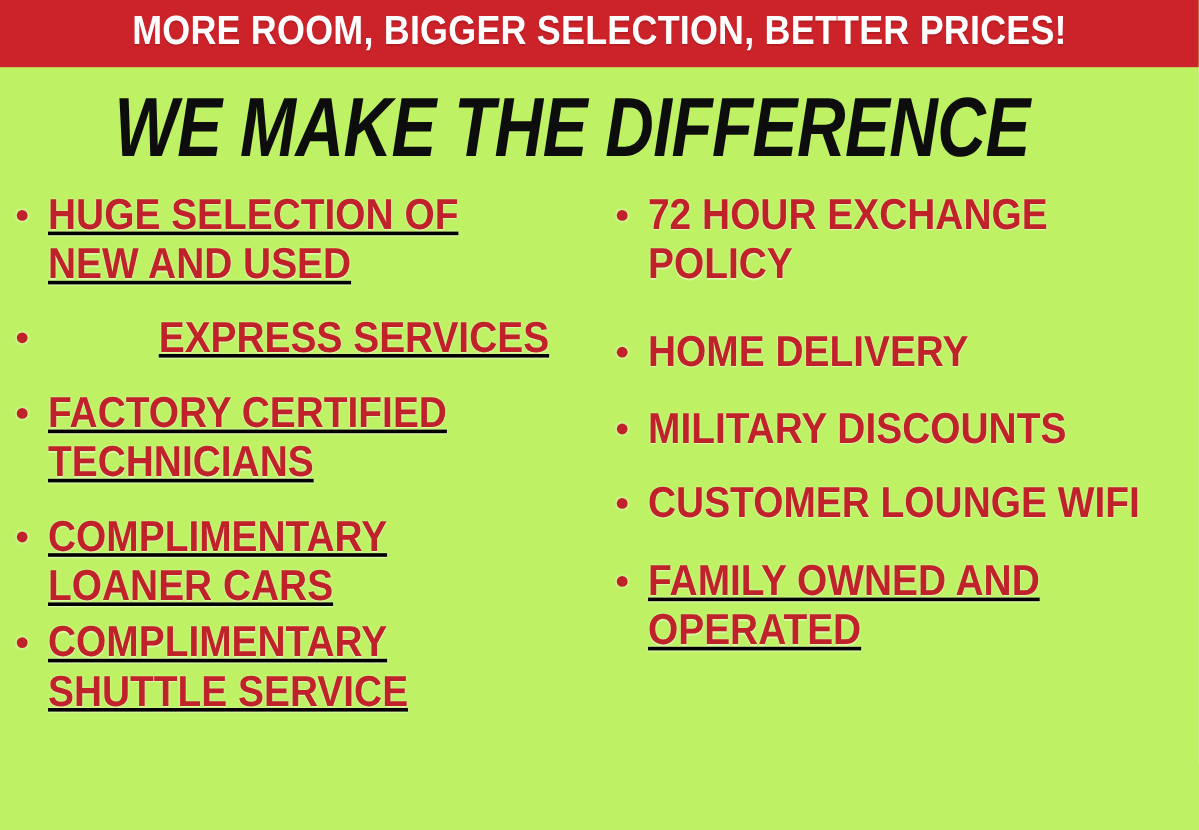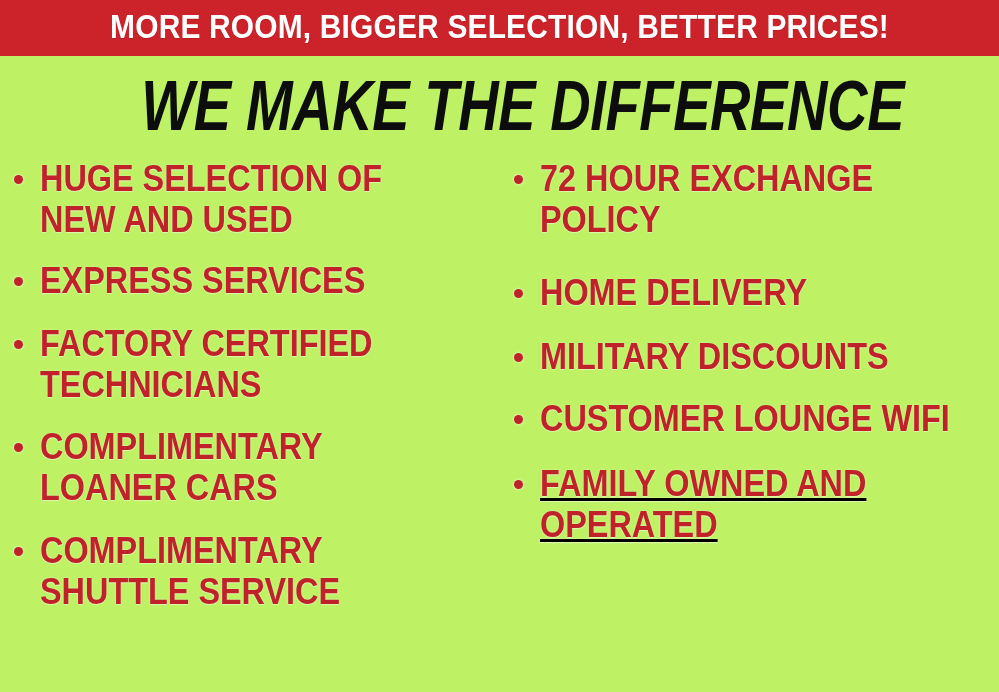--- a/index.html
+++ b/index.html
@@ -59,21 +59,21 @@
 
   
   .headline-wrap {
     position: absolute;
     left: 0;
     top: 70px;
     width: 999px;
     height: 72px;
     display: flex;
     align-items: center;
-    justify-content: flex-end;
+    justify-content: flex-start;
   }
   .headline {
     color: #0d0d0d;
     font-family: "Liberation Sans", sans-serif;
     font-weight: 700;
     font-style: italic;
     font-size: 70px;
     line-height: 70px;
     letter-spacing: -0.5px;
     text-transform: uppercase;
@@ -101,21 +101,21 @@
   .col-right {
     left: 514px;
     width: 485px;
   }
 
   .bullet-item {
     display: flex;
     align-items: flex-start;
     margin-bottom: 22px;
   }
-  .col-left .bullet-item { margin-bottom: 23px; }
+  .col-left .bullet-item { margin-bottom: 23px; text-decoration: underline; }
   .col-right .bullet-item { margin-bottom: 24px; justify-content: flex-end; }
 
   .bullet-dot {
     flex: 0 0 auto;
     width: 26px;
     padding-top: 17px;
     box-sizing: border-box;
     line-height: 0;
   }
   .bullet-dot i {
@@ -139,23 +139,23 @@
     transform: scaleX(0.90);
     transform-origin: left center;
     width: 111%;
     text-shadow:
        0 0 2px rgba(255,255,255,0.55),
        0 1px 0 rgba(255,255,255,0.35);
   }
 
   
   .col-left  .bullet-item:nth-child(1) { margin-bottom: 20px; }
-  .col-left  .bullet-item:nth-child(2) { margin-bottom: 22px; }
+  .col-left  .bullet-item:nth-child(2) { margin-bottom: 22px; text-align: right; }
   .col-left  .bullet-item:nth-child(3) { margin-bottom: 21px; }
-  .col-left  .bullet-item:nth-child(4) { margin-bottom: 22px; }
+  .col-left  .bullet-item:nth-child(4) { margin-bottom: 6px; }
   .col-right .bullet-item:nth-child(1) { margin-bottom: 20px; }
   .col-right .bullet-item:nth-child(2) { margin-bottom: 23px; margin-top: 32px; }
   .col-right .bullet-item:nth-child(3) { margin-bottom: 21px; }
   .col-right .bullet-item:nth-child(4) { margin-bottom: 24px; }
   .col-right .bullet-item:nth-child(5) { margin-bottom: 10px; text-decoration: underline; }
 </style>
 </head>
 <body>
 
 <div id="page">

